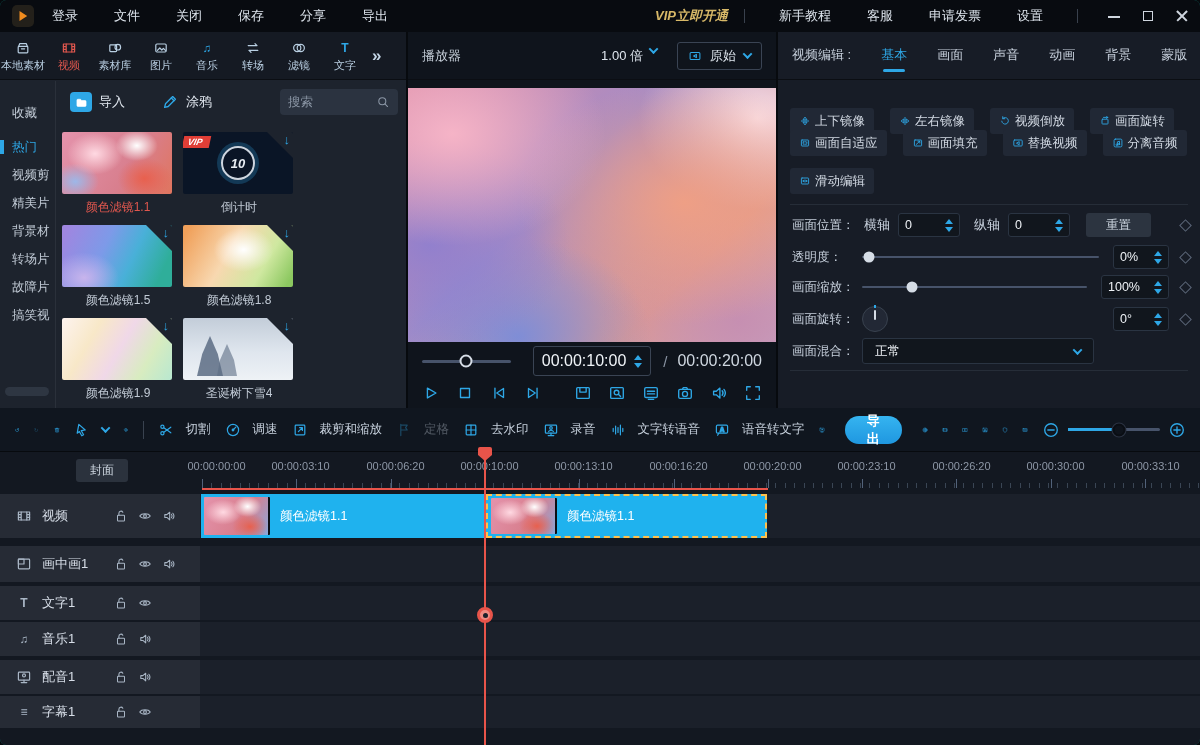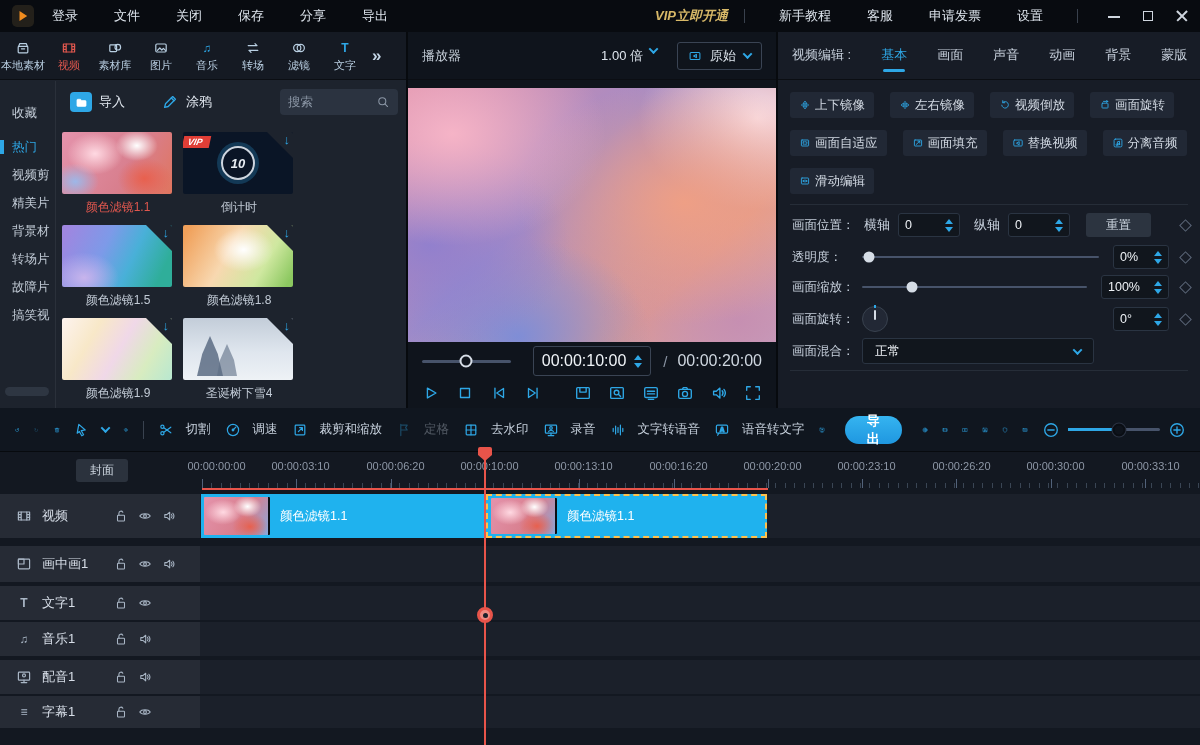--- a/index.html
+++ b/index.html
@@ -1,17 +1,17 @@
 <!DOCTYPE html>
 <html><head>
 <meta charset="utf-8">
 <style>
   * { margin:0; padding:0; box-sizing:border-box; }
   body { background:#06080c; font-family:"Liberation Sans", sans-serif; }
-  #app { position:relative; width:1200px; height:745px; background:#0f766e; overflow:hidden; color:#c6d0dc; font-size:13px; }
+  #app { position:relative; width:1200px; height:745px; background:#0f766e; overflow:hidden; color:#c6d0dc; font-size:13px;border-radius:6px; }
 
   svg.i { stroke:#2ea7e6; fill:none; stroke-width:1.5; stroke-linecap:round; stroke-linejoin:round; }
   svg.i text { stroke:none; fill:#2ea7e6; }
   .i18 { width:18px; height:18px; }
   .i16 { width:16px; height:16px; }
   .i14 { width:14px; height:14px; }
   .i12 { width:12px; height:12px; }
   .grayicon { stroke:#a9b6c5 !important; }
   .grayicon * { stroke:#a9b6c5; }
   .dis { opacity:.35; }
@@ -606,21 +606,21 @@
       <div id="props-head">
         <span>视频编辑 :</span>
         <span class="ptab active">基本</span>
         <span class="ptab">画面</span>
         <span class="ptab">声音</span>
         <span class="ptab">动画</span>
         <span class="ptab">背景</span>
         <span class="ptab">蒙版</span>
       </div>
 
-      <div class="abtn-row" style="top:60px">
+      <div class="abtn-row" style="top:76px">
         <div class="abtn">
             <svg class="i i12">
               <use href="#s-flipv"></use>
             </svg>
             <span>上下镜像</span>
           </div>
         <div class="abtn">
             <svg class="i i12">
               <use href="#s-fliph"></use>
             </svg>

